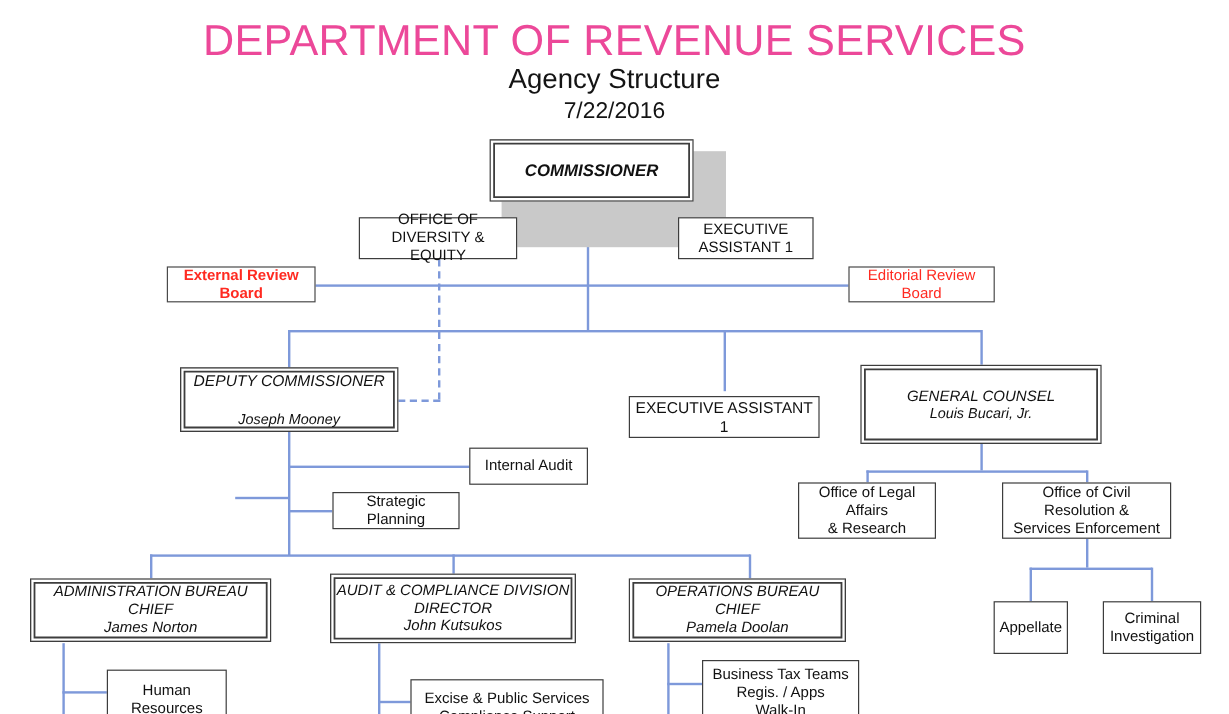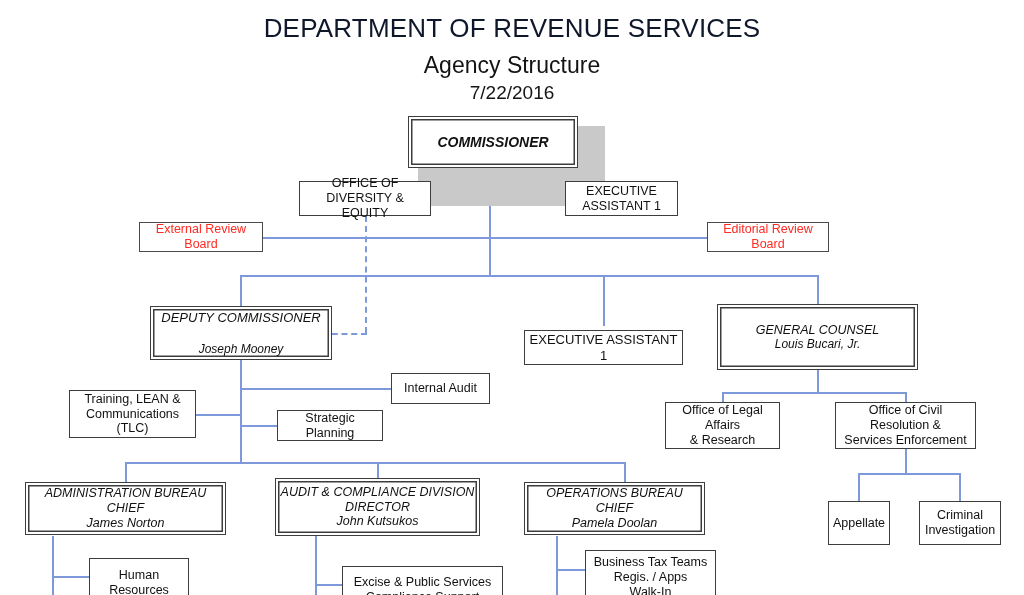--- a/index.html
+++ b/index.html
@@ -8,21 +8,21 @@
     background:#ffffff;
     font-family:"Liberation Sans", sans-serif;
     overflow:hidden;
     position:relative;
   }
   #chart{position:absolute;left:0;top:0;width:1024px;height:595px;}
 
   
   .title-main{
     position:absolute;left:0;top:13px;width:1024px;
-    text-align:center;font-size:26px;color:#0f172a;letter-spacing:.2px;
+    text-align:center;font-size:36px;color:#ec4899;letter-spacing:.2px;
   }
   .title-sub{
     position:absolute;left:0;top:52px;width:1024px;
     text-align:center;font-size:23px;color:#141414;
   }
   .title-date{
     position:absolute;left:0;top:82px;width:1024px;
     text-align:center;font-size:19px;color:#141414;
   }
 
@@ -133,21 +133,21 @@
     </div>
   </div>
 
   <div class="box b-sm" style="left:565px;top:181px;width:113px;height:35px;">
     <div class="inner">
       <div>EXECUTIVE</div>
       <div>ASSISTANT 1</div>
     </div>
   </div>
 
-  <div class="box red b-sm" style="left:139px;top:222px;width:124px;height:30px;">
+  <div class="box red b-sm" style="left:139px;top:222px;width:124px;height:30px;font-weight:bold;">
     <div class="inner">External Review Board</div>
   </div>
 
   <div class="box red b-sm" style="left:707px;top:222px;width:122px;height:30px;">
     <div class="inner">Editorial Review Board</div>
   </div>
 
   <div class="box dbl b-md" style="left:150px;top:306px;width:182px;height:54px;">
     <div class="inner">
       <div>DEPUTY  COMMISSIONER</div>
@@ -159,27 +159,20 @@
     <div class="inner">EXECUTIVE ASSISTANT 1</div>
   </div>
 
   <div class="box dbl b-sm" style="left:717px;top:304px;width:201px;height:66px;">
     <div class="inner">
       <div>GENERAL COUNSEL</div>
       <div style="font-size:12px;">Louis Bucari, Jr.</div>
     </div>
   </div>
 
-  <div class="box b-sm" style="left:69px;top:390px;width:127px;height:48px;">
-    <div class="inner">
-      <div>Training, LEAN &amp;</div>
-      <div>Communications</div>
-      <div>(TLC)</div>
-    </div>
-  </div>
 
   <div class="box b-sm" style="left:391px;top:373px;width:99px;height:31px;">
     <div class="inner">Internal Audit</div>
   </div>
 
   <div class="box b-sm" style="left:277px;top:410px;width:106px;height:31px;">
     <div class="inner">Strategic Planning</div>
   </div>
 
   <div class="box b-sm" style="left:665px;top:402px;width:115px;height:47px;">

